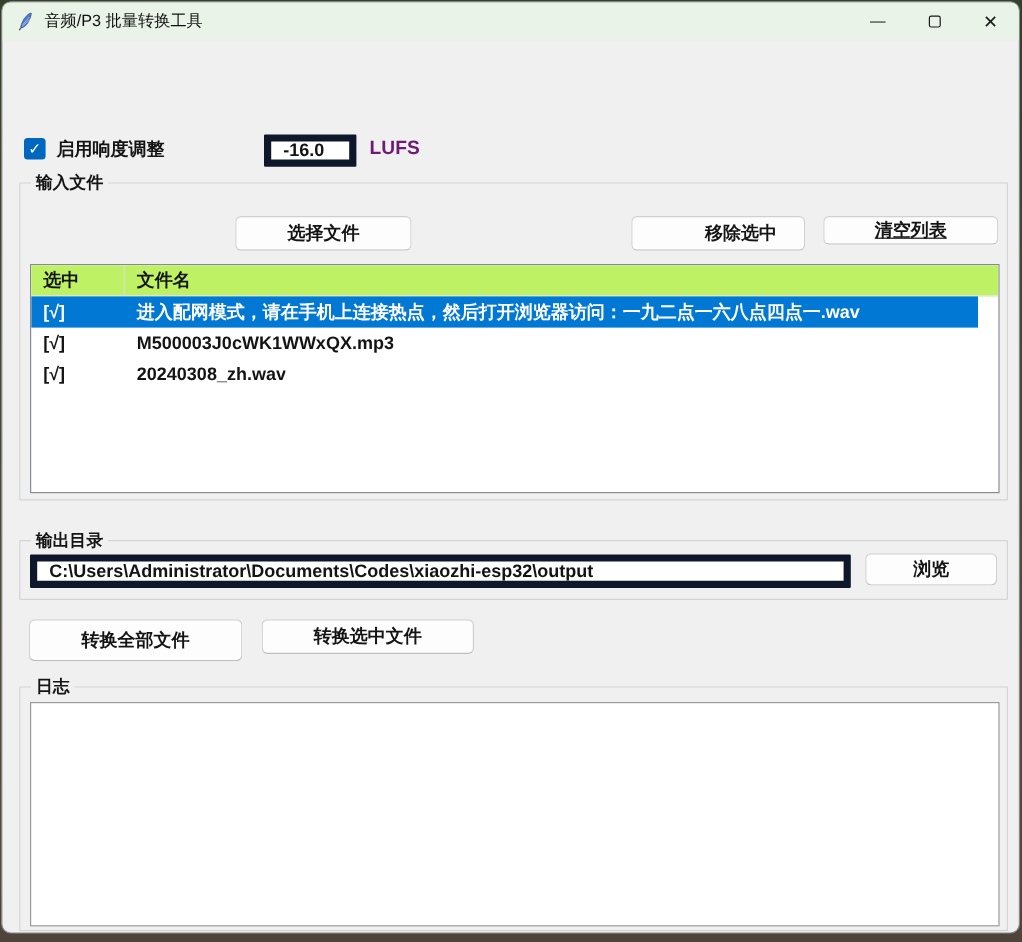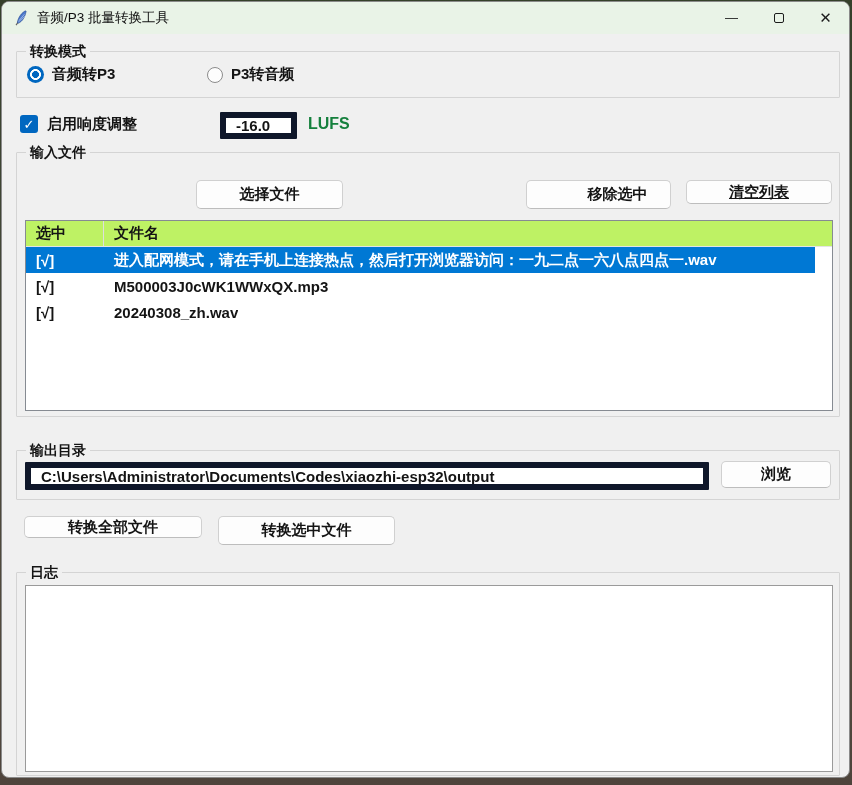--- a/index.html
+++ b/index.html
@@ -53,21 +53,21 @@
     background:#0067c0; border-radius:3px; color:#fff; display:flex;
     align-items:center; justify-content:center; font-size:13px; font-weight:700;
   }
   .loudness-label { position:absolute; left:45px; top:113px; font-size:15px; font-weight:700; color:#141414; }
   .entry {
     background:#fff; border:6px solid #0f172a; border-radius:1px;
     font-family:"Liberation Sans","DejaVu Sans",sans-serif;
     font-size:15px; font-weight:700; color:#141414; padding:0 10px; outline:none;
   }
   .lufs-entry { position:absolute; left:218px; top:110px; width:77px; height:27px; }
-  .lufs-label { position:absolute; left:306px; top:113px; font-size:16px; font-weight:700; color:#15803d; }
+  .lufs-label { position:absolute; left:306px; top:113px; font-size:16px; font-weight:700; color:#701a75; }
   
   .btn {
     position:absolute; background:#fdfdfd; border:1px solid #d0d0d0; border-bottom-color:#bdbdbd;
     border-radius:5px; font-family:inherit; font-size:15px; font-weight:700; color:#141414;
     display:flex; align-items:center; justify-content:center; white-space:nowrap; cursor:default;
   }
   
   .file-table {
     position:absolute; left:8px; top:67px; width:808px; height:191px;
     background:#fff; border:1px solid #868b92; overflow:hidden;
@@ -111,31 +111,20 @@
       </div>
       <div class="win-btn">
         <span class="max-shape"></span>
       </div>
       <div class="win-btn">
         <span class="close-glyph">✕</span>
       </div>
     </div>
   </div>
 
-  <div class="group" style="left:14px; top:49px; width:824px; height:47px;">
-    <span class="group-label">转换模式</span>
-    <div class="radio-item" style="left:10px; top:13px;">
-      <span class="radio-on"></span>
-      <span class="radio-label">音频转P3</span>
-    </div>
-    <div class="radio-item" style="left:190px; top:13px;">
-      <span class="radio-off"></span>
-      <span class="radio-label">P3转音频</span>
-    </div>
-  </div>
 
   <div class="checkbox">
     <span>✓</span>
   </div>
   <span class="loudness-label">启用响度调整</span>
   <input class="entry lufs-entry" value="-16.0" style="">
   <span class="lufs-label">LUFS</span>
 
   <div class="group" style="left:14px; top:150px; width:824px; height:265px;">
     <span class="group-label">输入文件</span>
@@ -163,21 +152,21 @@
       </div>
     </div>
   </div>
 
   <div class="group" style="left:14px; top:448px; width:824px; height:50px;">
     <span class="group-label">输出目录</span>
     <input class="entry path-entry" value="C:\Users\Administrator\Documents\Codes\xiaozhi-esp32\output" style="">
     <button class="btn" style="left:704px; top:10px; width:110px; height:27px;">浏览</button>
   </div>
 
-  <button class="btn" style="left:22px; top:514px; width:178px; height:22px;">转换全部文件</button>
+  <button class="btn" style="left:22px; top:514px; width:178px; height:35px;">转换全部文件</button>
   <button class="btn" style="left:216px; top:514px; width:177px; height:29px;">转换选中文件</button>
 
   <div class="group" style="left:14px; top:570px; width:824px; height:204px;">
     <span class="group-label">日志</span>
     <textarea class="log-box" style=""></textarea>
   </div>
 
 </div>
 
 </body></html>

